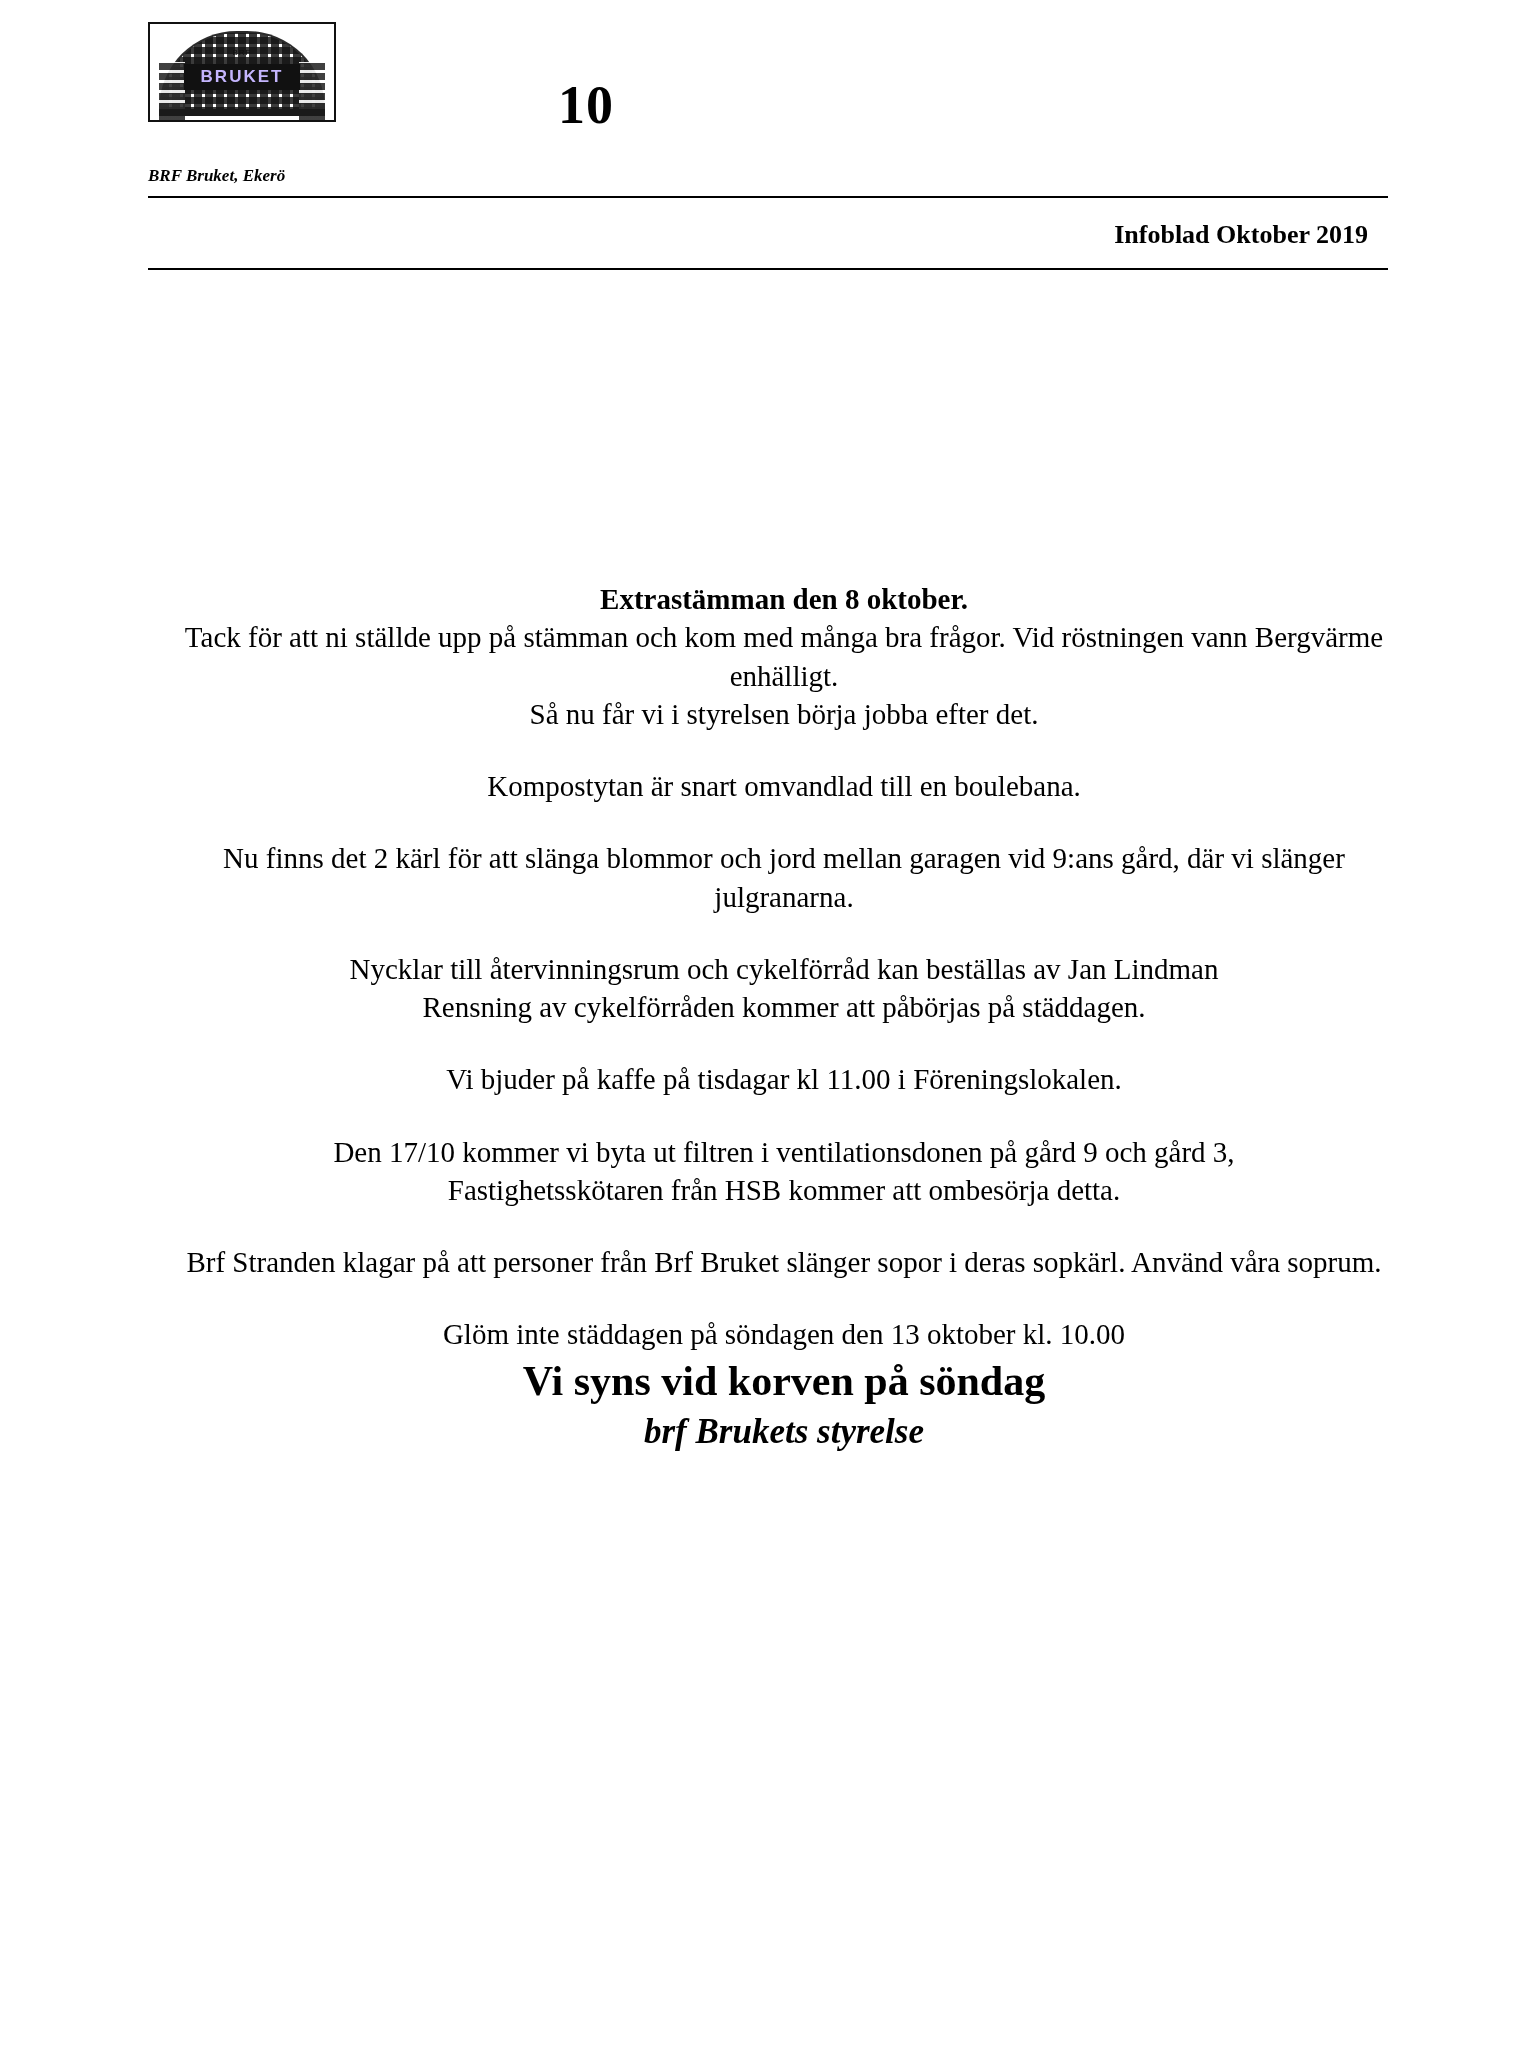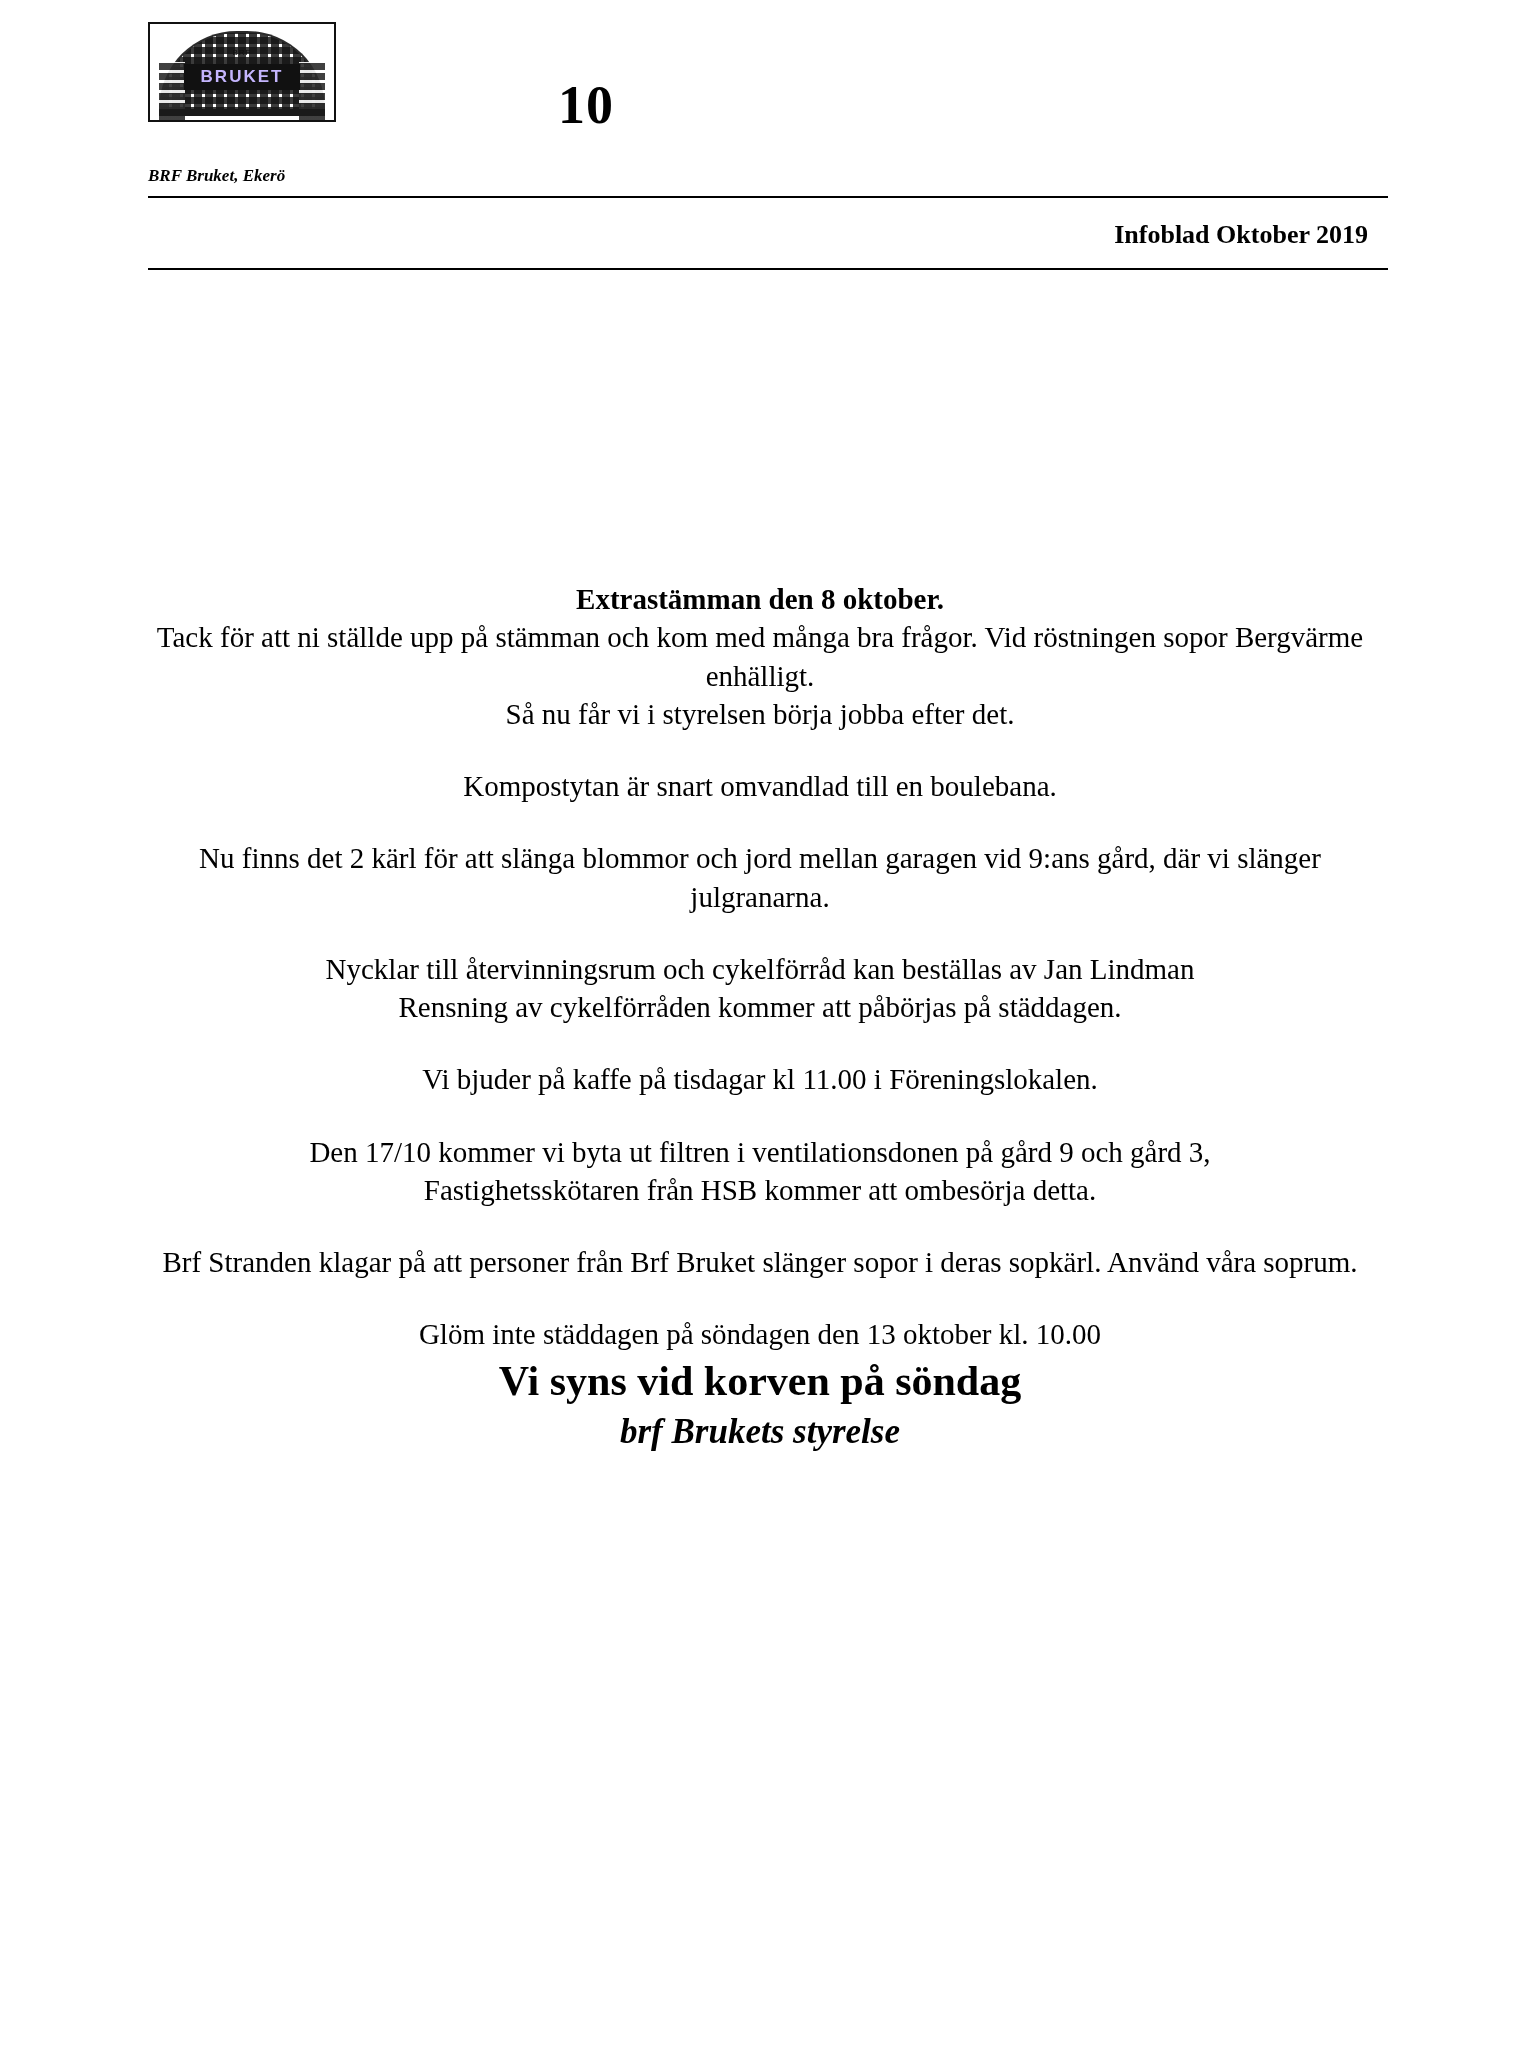--- a/index.html
+++ b/index.html
@@ -142,21 +142,21 @@
     position: absolute;
     right: 20px;
     top: 206px;
     font-size: 26px;
     font-weight: bold;
   }
 
   
   .content {
     position: absolute;
-    left: 132px;
+    left: 156px;
     top: 580px;
     width: 1256px;
     text-align: center;
     font-size: 29px;
     line-height: 1.32;
   }
 
   .content p {
     margin: 0;
   }
@@ -206,21 +206,21 @@
     <div class="brf-name">BRF Bruket, Ekerö</div>
 
     <div class="rule rule-1"></div>
     <div class="infoblad">Infoblad Oktober 2019</div>
     <div class="rule rule-2"></div>
   </div>
 
   <div class="content">
 
     <p class="block-title">Extrastämman den 8 oktober.</p>
-    <p>Tack för att ni ställde upp på stämman och kom med många bra frågor. Vid röstningen sopor Bergvärme enhälligt.</p>
+    <p>Tack för att ni ställde upp på stämman och kom med många bra frågor. Vid röstningen vann Bergvärme enhälligt.</p>
     <p>Så nu får vi i styrelsen börja jobba efter det.</p>
 
     <div class="spacer"></div>
     <p>Kompostytan är snart omvandlad till en boulebana.</p>
 
     <div class="spacer"></div>
     <p>Nu finns det 2 kärl för att slänga blommor och jord mellan garagen vid 9:ans gård, där vi slänger julgranarna.</p>
 
     <div class="spacer"></div>
     <p>Nycklar till återvinningsrum och cykelförråd kan beställas av Jan Lindman</p>

